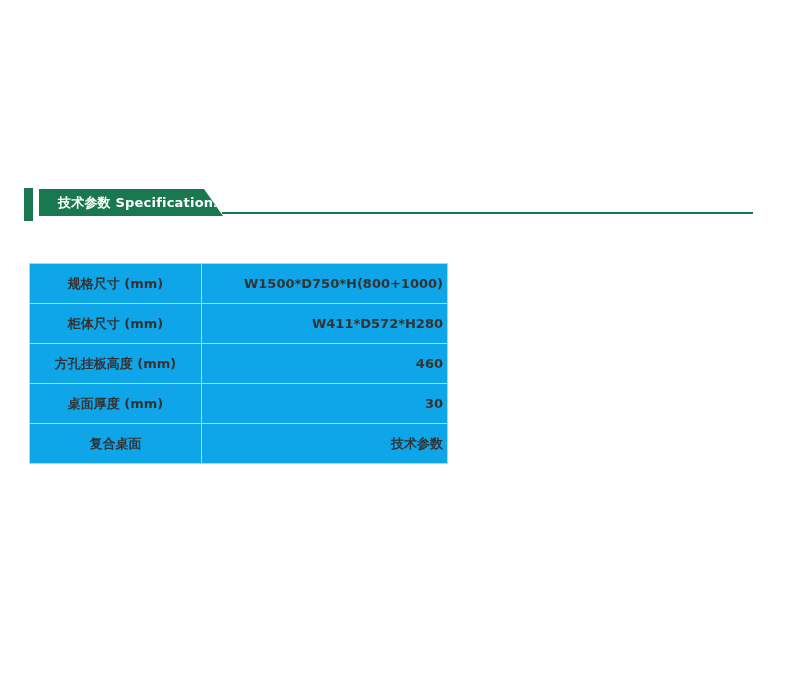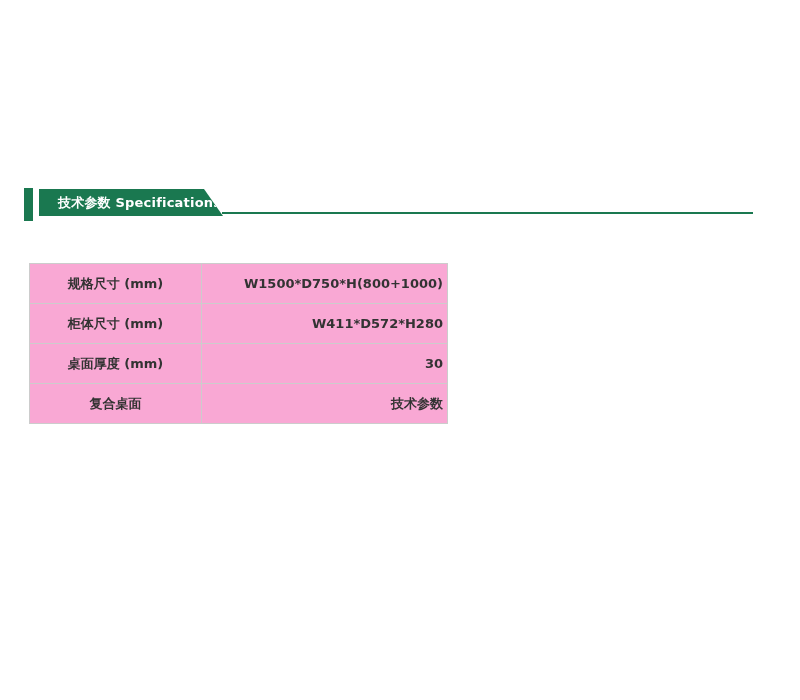--- a/index.html
+++ b/index.html
@@ -61,21 +61,21 @@
     table-layout: fixed;
   }
   .spec-table td {
     border: 1px solid #cccccc;
     height: 39px;
     text-align: center;
     vertical-align: middle;
     font-size: 13px;
     font-weight: bold;
     color: #333333;
-    background: #f9a8d4;
+    background: #0ea5e9;
     padding: 0 4px;
     overflow: hidden;
     white-space: nowrap;
   }
   .spec-table td.label-cell {
     width: 163px;
   }
   .spec-table td.value-cell {
     width: 237px;
     text-align: right;
@@ -96,20 +96,24 @@
   <tbody>
     <tr>
       <td class="label-cell">规格尺寸 (mm)</td>
       <td class="value-cell">W1500*D750*H(800+1000)</td>
     </tr>
     <tr>
       <td class="label-cell">柜体尺寸 (mm)</td>
       <td class="value-cell">W411*D572*H280</td>
     </tr>
     <tr>
+      <td class="label-cell">方孔挂板高度 (mm)</td>
+      <td class="value-cell">460</td>
+    </tr>
+    <tr>
       <td class="label-cell">桌面厚度 (mm)</td>
       <td class="value-cell">30</td>
     </tr>
     <tr>
       <td class="label-cell">复合桌面</td>
       <td class="value-cell">技术参数</td>
     </tr>
   </tbody>
 </table>
 

